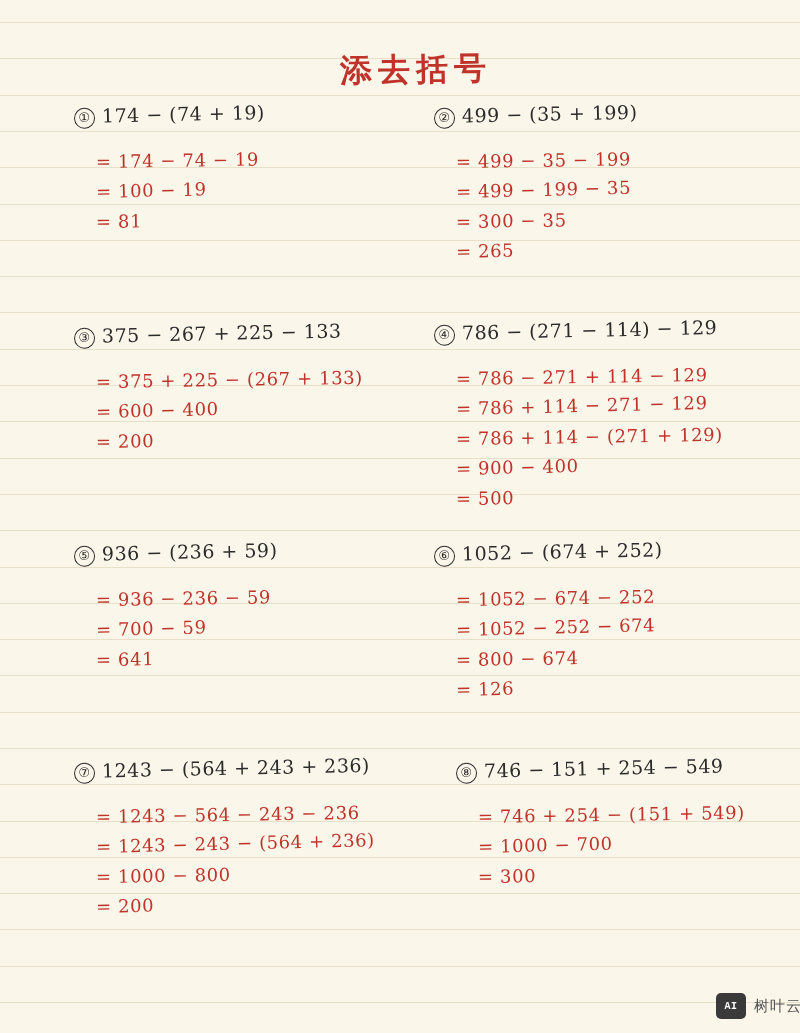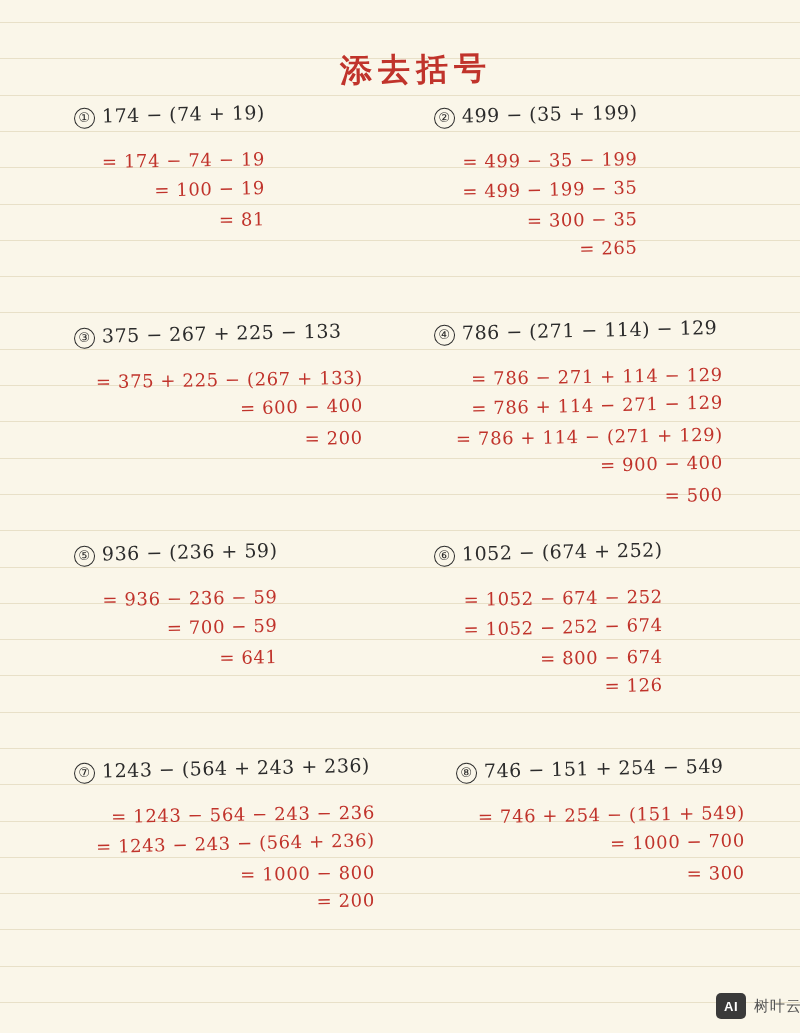--- a/index.html
+++ b/index.html
@@ -72,21 +72,20 @@
     border: 1.5px solid #2b2b2b;
     border-radius: 50%;
     text-align: center;
     font-size: 13px;
     margin-right: 7px;
     vertical-align: 1px;
   }
   .problem .steps {
     margin-top: 22px;
     padding-left: 22px;
-    text-align: right;
   }
   .problem .step {
     color: #c0332b;
     font-size: 18px;
     white-space: nowrap;
     margin-top: 9px;
     letter-spacing: 0.6px;
   }
   .problem .step:nth-child(odd) { transform: rotate(-0.9deg); transform-origin: left center; }
   .problem .step:nth-child(even) { transform: rotate(-1.4deg); transform-origin: left center; }
@@ -99,22 +98,22 @@
     display: flex;
     align-items: center;
     gap: 8px;
   }
   #watermark .ai-badge {
     width: 30px;
     height: 26px;
     background: #3a3a3a;
     border-radius: 5px;
     color: #fff;
-    font-family: Liberation Sans, sans-serif;
-    font-size: 13px;
+    font-family: Liberation Mono, monospace;
+    font-size: 10px;
     font-weight: bold;
     display: flex;
     align-items: center;
     justify-content: center;
     letter-spacing: 0.5px;
   }
   #watermark .wm-text {
     color: #555;
     font-family: Liberation Serif, serif;
     font-size: 15px;

